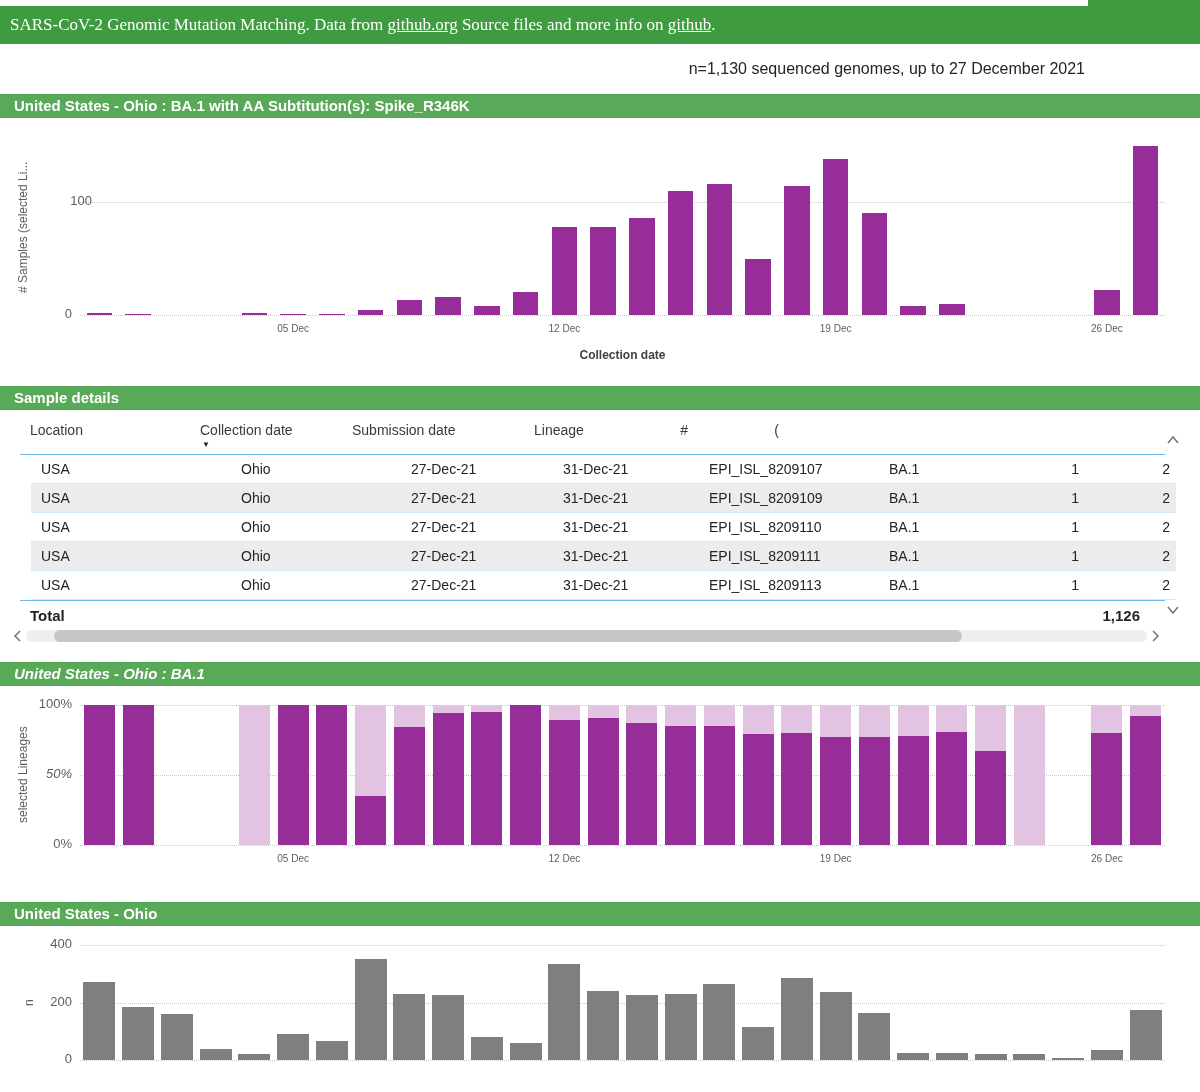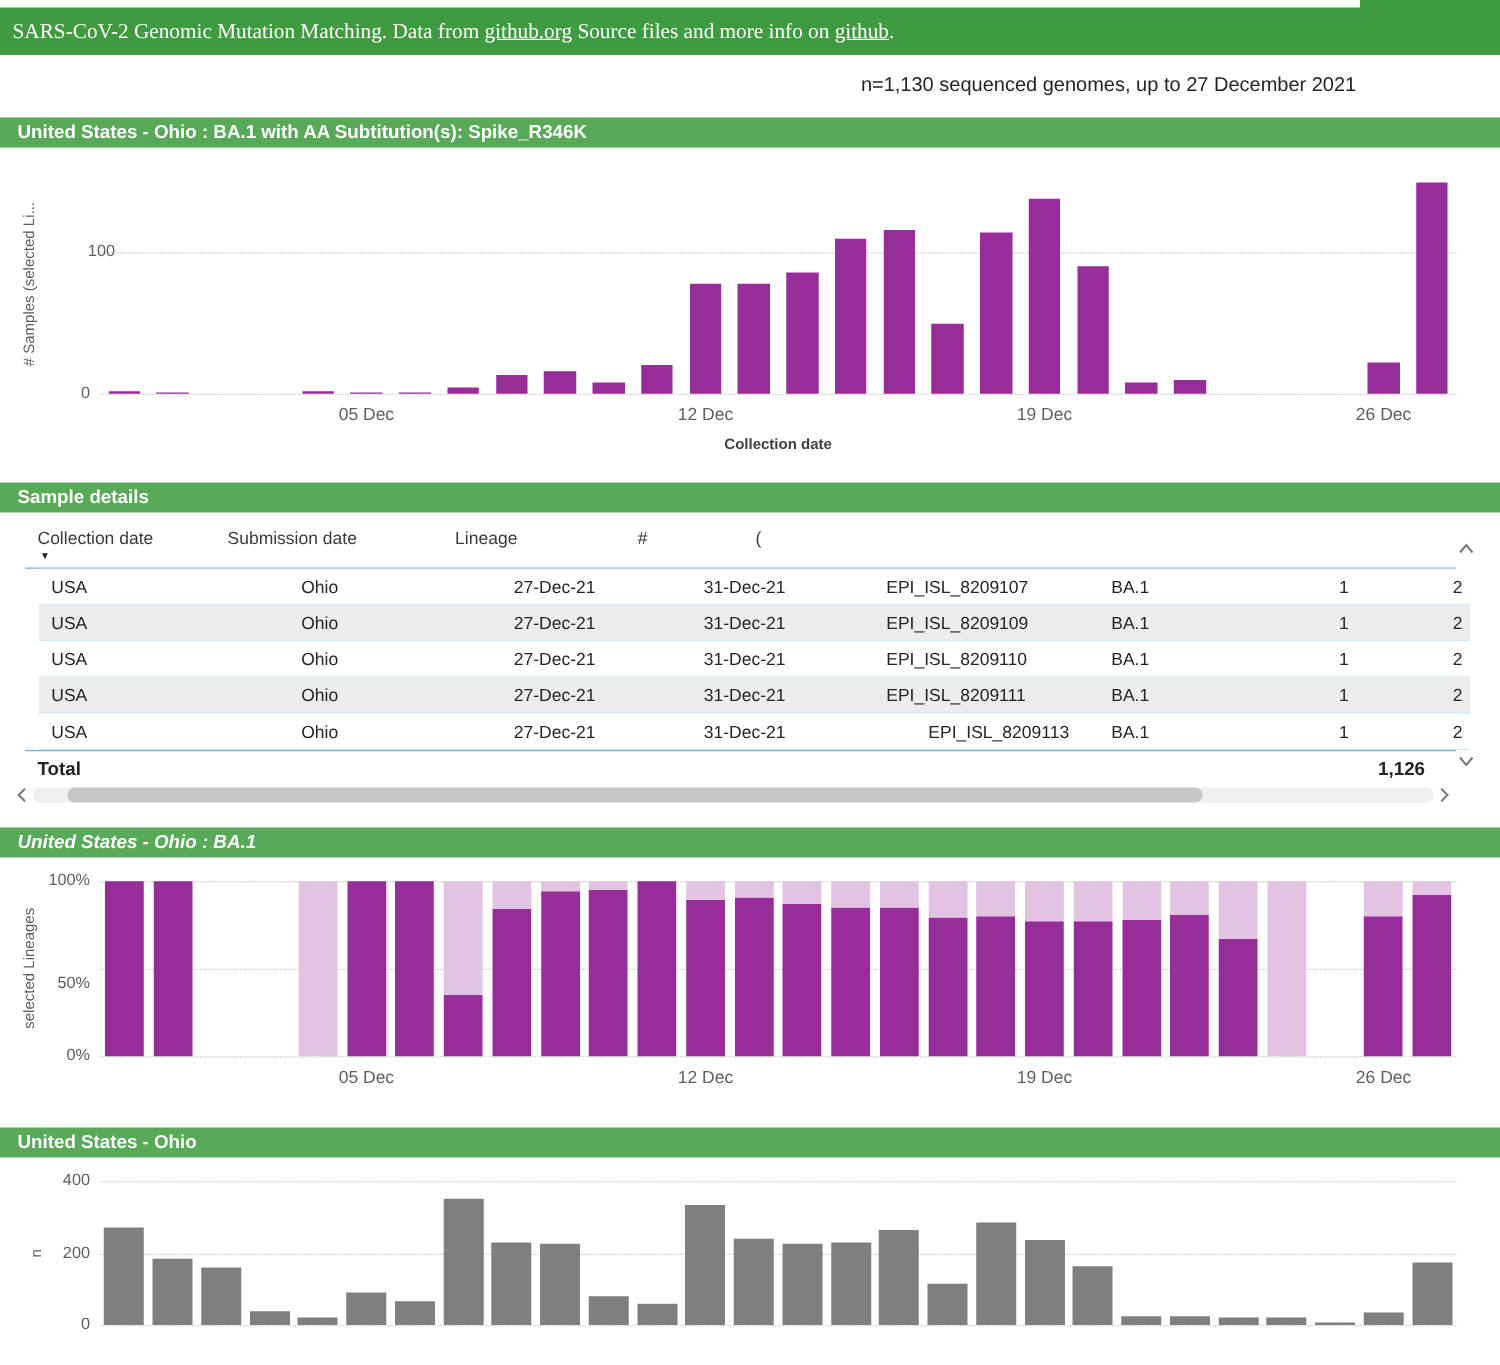--- a/index.html
+++ b/index.html
@@ -36,21 +36,21 @@
 
   
   .chart { position: absolute; left: 0; width: 1200px; }
   #chart1 { top: 118px; height: 268px; }
   #chart2 { top: 686px; height: 200px; }
   #chart3 { top: 926px; height: 166px; }
   .plot { position: absolute; left: 80px; }
   .gridline { position: absolute; left: 0; width: 100%; height: 0; border-top: 1px dotted #c9c9c9; }
   .bar { position: absolute; bottom: 0; }
   .ytick { position: absolute; left: 0; width: 72px; text-align: right; font-size: 13px; color: #605e5c; }
-  .xtick { position: absolute; width: 90px; text-align: center; font-size: 14px; color: #605e5c; }
+  .xtick { position: absolute; width: 90px; text-align: center; font-size: 10px; color: #605e5c; }
   .ylabel {
     position: absolute; writing-mode: vertical-rl; transform: rotate(180deg);
     font-size: 12px; color: #605e5c; text-align: center;
   }
   #chart1 .ylabel { left: 16px; top: 22px; height: 175px; }
   #chart2 .ylabel { left: 16px; top: 19px; height: 140px; }
   #chart3 .ylabel { left: 22px; top: 19px; height: 115px; }
   .xlabel { position: absolute; font-size: 12px; font-weight: 700; color: #404040; }
   #chart1 .xlabel { left: 80px; width: 1085px; top: 230px; text-align: center; }
 
@@ -139,20 +139,21 @@
     <div class="ytick" data-interactable="false" style="top: 75.0968px; margin-left: 20px;">100</div>
     <div class="xtick" data-interactable="false" style="left: 248.125px; top: 205px;">05 Dec</div>
     <div class="xtick" data-interactable="false" style="left: 519.375px; top: 205px;">12 Dec</div>
     <div class="xtick" data-interactable="false" style="left: 790.625px; top: 205px;">19 Dec</div>
     <div class="xtick" data-interactable="false" style="left: 1061.88px; top: 205px;">26 Dec</div>
   </div>
 
 <div class="sec" id="sec2" data-interactable="false" style="background-color: rgb(88, 169, 88);">Sample details</div>
 <div class="table-section" data-interactable="false">
   <div class="thead" id="tbl-header" data-interactable="false">
+      <div class="th" data-interactable="true" style="width: 170px; text-align: left;"><span>Location</span></div>
       <div class="th" data-interactable="true" style="width: 152px; text-align: left;"><span>Collection date</span><div class="sort-arrow" data-interactable="false">▼</div></div>
       <div class="th" data-interactable="true" style="width: 146px; text-align: left;"><span>Submission date</span></div>
       <div class="th" data-interactable="true" style="width: 122px; text-align: center;"><span>Lineage</span></div>
       <div class="th" data-interactable="true" style="width: 68px; text-align: right;"><span>#</span></div>
       <div class="th" data-interactable="true" style="width: 97px; text-align: right;"><span>(</span></div>
     </div>
   <div class="rows" id="tbl-rows" data-interactable="false">
       <div class="trow" data-interactable="true">
         <div class="td" data-interactable="false" style="width: 200px; text-align: left;">USA</div>
         <div class="td" data-interactable="false" style="width: 170px; text-align: left;">Ohio</div>
@@ -191,21 +192,21 @@
         <div class="td" data-interactable="false" style="width: 180px; text-align: left;">EPI_ISL_8209111</div>
         <div class="td" data-interactable="false" style="width: 122px; text-align: left;">BA.1</div>
         <div class="td" data-interactable="false" style="width: 68px; text-align: right;">1</div>
         <div class="td" data-interactable="false" style="width: 97px; text-align: right;">2</div>
       </div>
       <div class="trow" data-interactable="true">
         <div class="td" data-interactable="false" style="width: 200px; text-align: left;">USA</div>
         <div class="td" data-interactable="false" style="width: 170px; text-align: left;">Ohio</div>
         <div class="td" data-interactable="false" style="width: 152px; text-align: left;">27-Dec-21</div>
         <div class="td" data-interactable="false" style="width: 146px; text-align: left;">31-Dec-21</div>
-        <div class="td" data-interactable="false" style="width: 180px; text-align: center;">EPI_ISL_8209113</div>
+        <div class="td" data-interactable="false" style="width: 180px; text-align: left;">EPI_ISL_8209113</div>
         <div class="td" data-interactable="false" style="width: 122px; text-align: left;">BA.1</div>
         <div class="td" data-interactable="false" style="width: 68px; text-align: right;">1</div>
         <div class="td" data-interactable="false" style="width: 97px; text-align: right;">2</div>
       </div>
     </div>
   <div class="total-row" data-interactable="false">
     <div data-interactable="false">Total</div>
     <div class="total-value" data-interactable="false">1,126</div>
   </div>
   <div class="vchev up" data-interactable="true">
@@ -280,21 +281,21 @@
       <div class="bar" data-interactable="true" style="left: 856.375px; width: 31px; height: 26.6px; bottom: 113.4px; background: rgb(226, 196, 226);"></div>
       <div class="bar" data-interactable="true" title="23 Dec: 67%" style="left: 895.125px; width: 31px; height: 93.8px; background: rgb(150, 45, 152);"></div>
       <div class="bar" data-interactable="true" style="left: 895.125px; width: 31px; height: 46.2px; bottom: 93.8px; background: rgb(226, 196, 226);"></div>
       <div class="bar" data-interactable="true" style="left: 933.875px; width: 31px; height: 140px; bottom: 0px; background: rgb(226, 196, 226);"></div>
       <div class="bar" data-interactable="true" title="26 Dec: 80%" style="left: 1011.38px; width: 31px; height: 112px; background: rgb(150, 45, 152);"></div>
       <div class="bar" data-interactable="true" style="left: 1011.38px; width: 31px; height: 28px; bottom: 112px; background: rgb(226, 196, 226);"></div>
       <div class="bar" data-interactable="true" title="27 Dec: 92%" style="left: 1050.12px; width: 31px; height: 128.8px; background: rgb(150, 45, 152);"></div>
       <div class="bar" data-interactable="true" style="left: 1050.12px; width: 31px; height: 11.2px; bottom: 128.8px; background: rgb(226, 196, 226);"></div>
     </div>
 <div class="ytick" data-interactable="false" style="top: 150px;">0%</div>
-    <div class="ytick" data-interactable="false" style="top: 92px;">50%</div>
+    <div class="ytick" data-interactable="false" style="top: 80px; font-style: italic;">50%</div>
     <div class="ytick" data-interactable="false" style="top: 10px;">100%</div>
     <div class="xtick" data-interactable="false" style="left: 248.125px; top: 167px;">05 Dec</div>
     <div class="xtick" data-interactable="false" style="left: 519.375px; top: 167px;">12 Dec</div>
     <div class="xtick" data-interactable="false" style="left: 790.625px; top: 167px;">19 Dec</div>
     <div class="xtick" data-interactable="false" style="left: 1061.88px; top: 167px;">26 Dec</div>
   </div>
 
 <div class="sec" id="sec4" data-interactable="false" style="background-color: rgb(88, 169, 88);">United States - Ohio</div>
 <div class="chart" id="chart3" data-interactable="false">
   <div class="ylabel" data-interactable="false">n</div>

